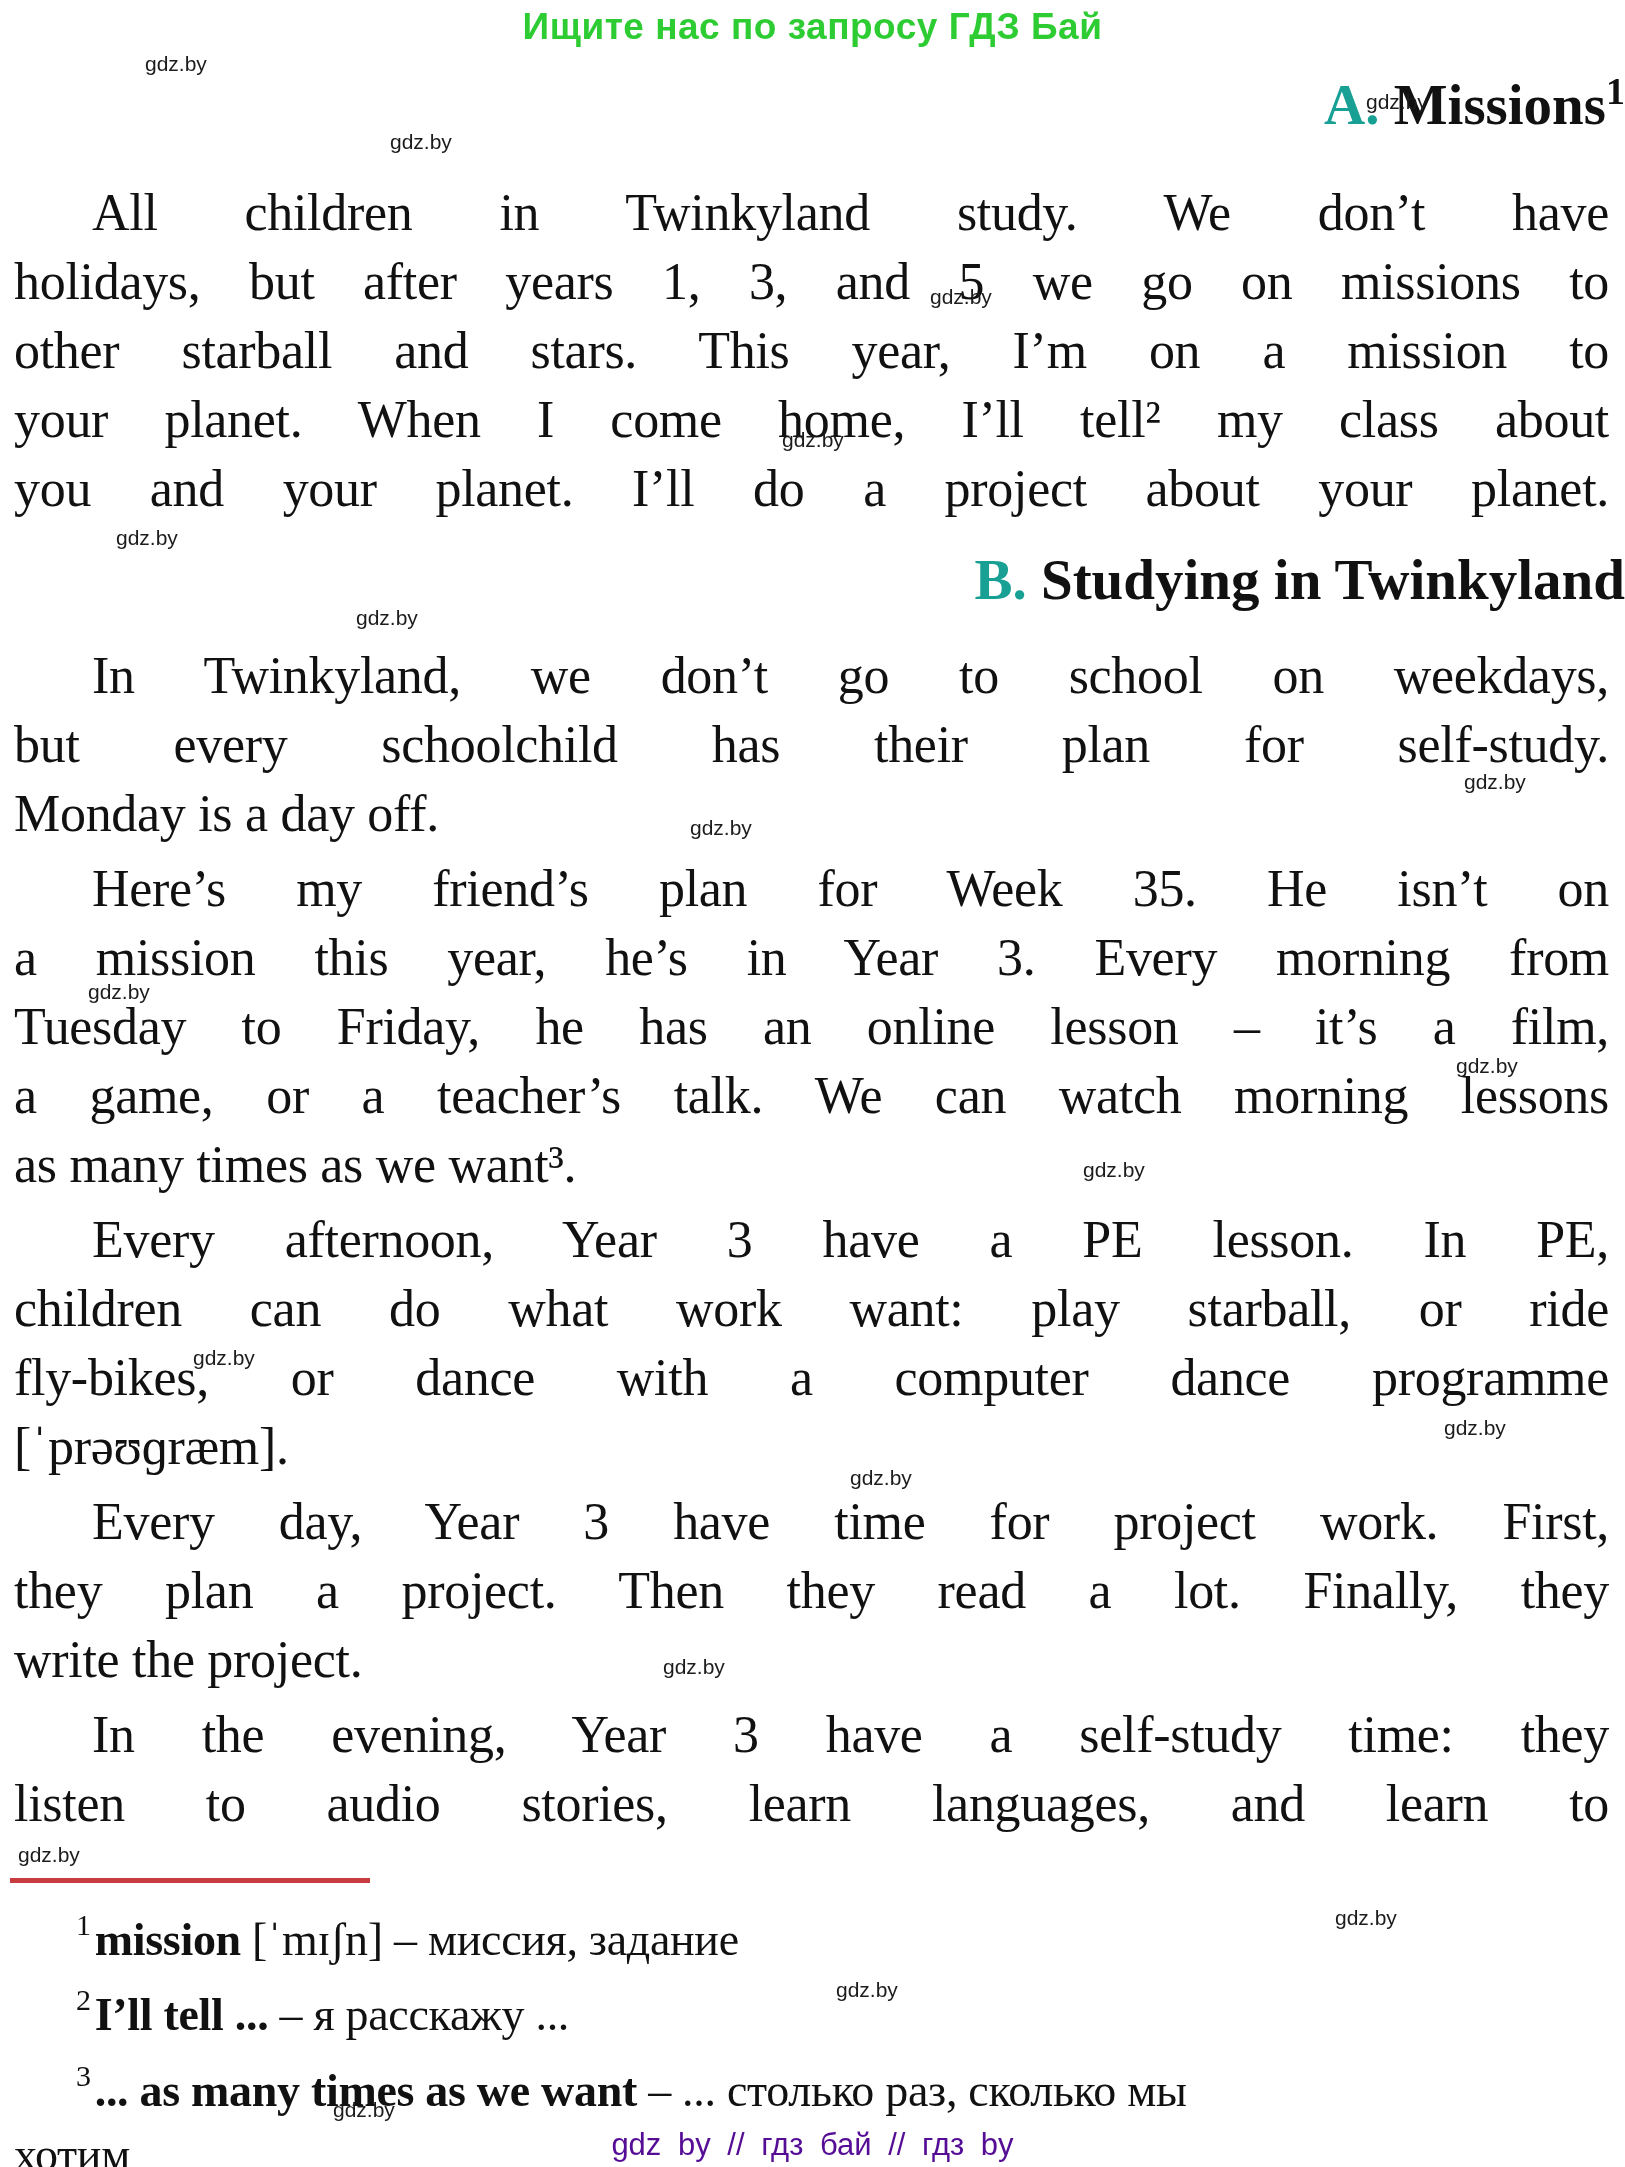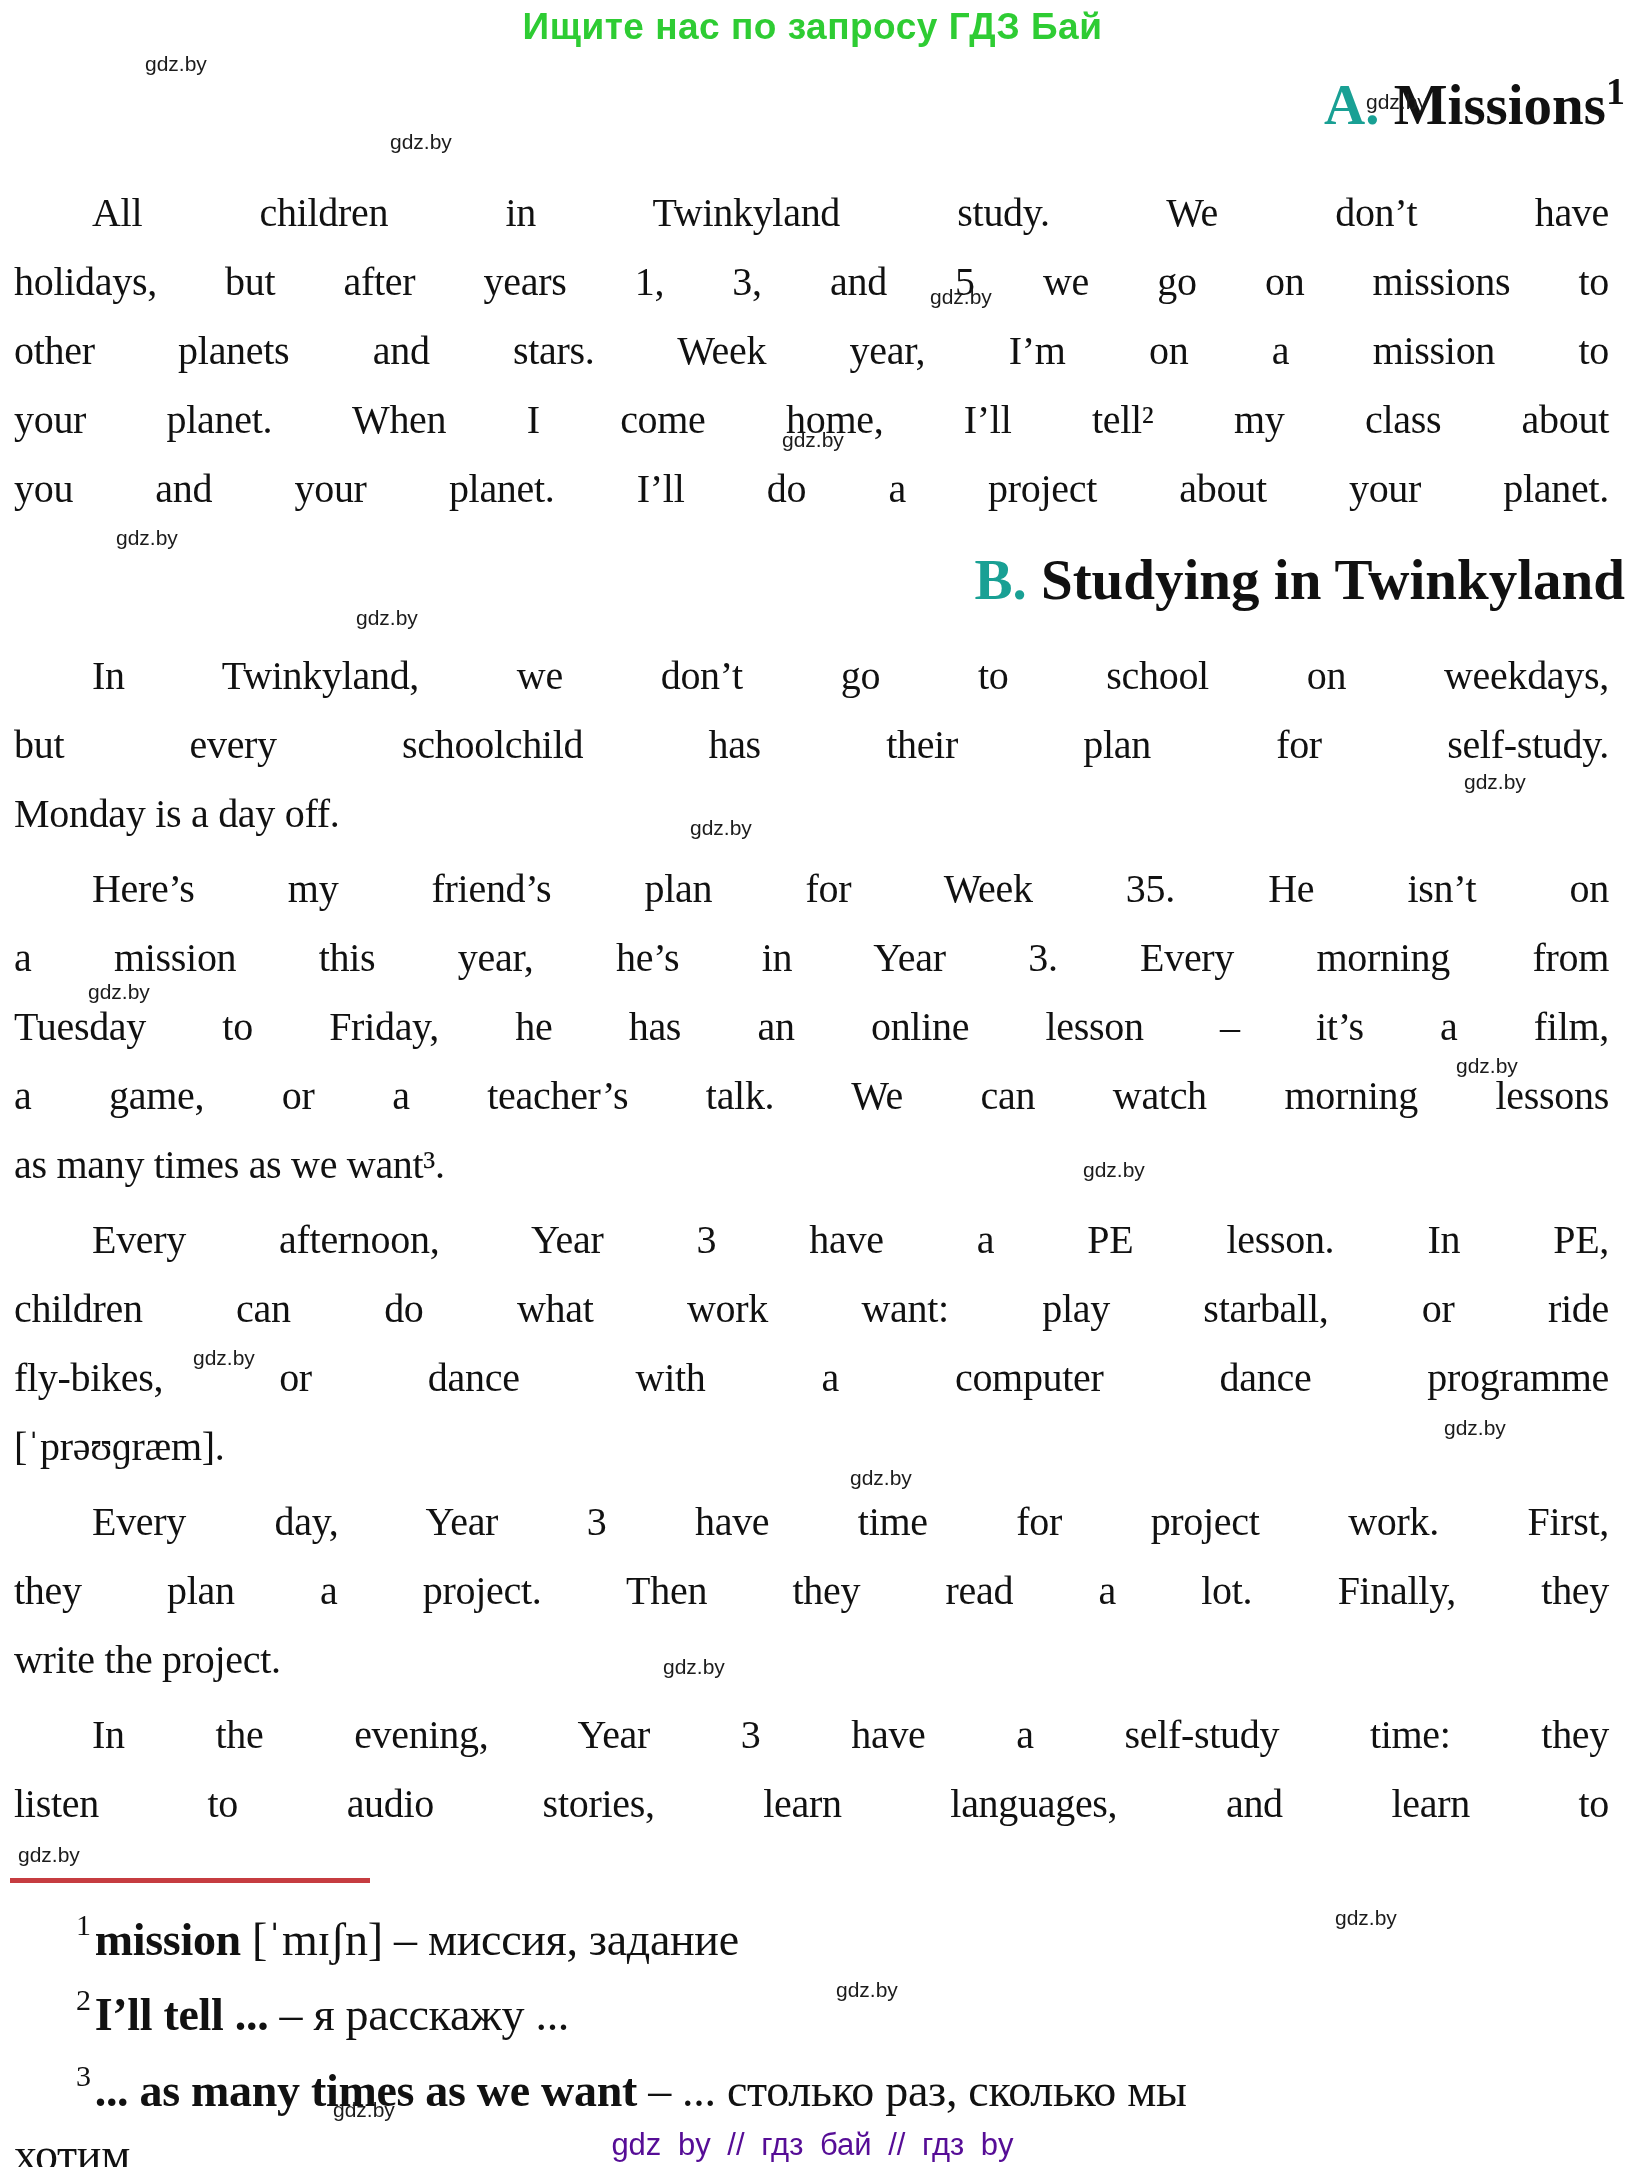--- a/index.html
+++ b/index.html
@@ -29,21 +29,21 @@
     line-height: 66px;
   }
   .heading .letter { color: #19a094; }
   .heading sup { font-size: 38px; font-weight: bold; }
   h1.heading { margin-top: 10px; }
   h2.heading { margin-top: 24px; }
   .body-text { margin-top: 40px; padding: 0 16px 0 14px; }
   #section-b-body { margin-top: 28px; }
   .para { margin-bottom: 6px; }
   .line {
-    font-size: 40px;
+    font-size: 52px;
     line-height: 69px;
     text-align: left;
     white-space: normal;
     letter-spacing: -0.3px;
   }
   .line.jfull { text-align: justify; text-align-last: justify; }
   .line.first { text-indent: 78px; }
   .separator {
     margin: 40px 0 0 10px;
     width: 360px;
@@ -89,21 +89,21 @@
 <div class="page">
 
   <div class="promo">Ищите нас по запросу ГДЗ Бай</div>
 
   <h1 class="heading"><span class="letter">A.</span><span>&nbsp;</span><span>Missions</span><sup>1</sup></h1>
 
   <div class="body-text" id="section-a-body">
       <div class="para">
         <div class="line first jfull">All children in Twinkyland study. We don’t have</div>
         <div class="line jfull">holidays, but after years 1, 3, and 5 we go on missions to</div>
-        <div class="line jfull">other planets and stars. Week year, I’m on a mission to</div>
+        <div class="line jfull">other starball and stars. This year, I’m on a mission to</div>
         <div class="line jfull">your planet. When I come home, I’ll tell² my class about</div>
         <div class="line jfull">you and your planet. I’ll do a project about your planet.</div>
       </div>
     </div>
 
   <h2 class="heading"><span class="letter">B.</span><span>&nbsp;</span><span>Studying in Twinkyland</span></h2>
 
   <div class="body-text" id="section-b-body">
       <div class="para">
         <div class="line first jfull">In Twinkyland, we don’t go to school on weekdays,</div>

